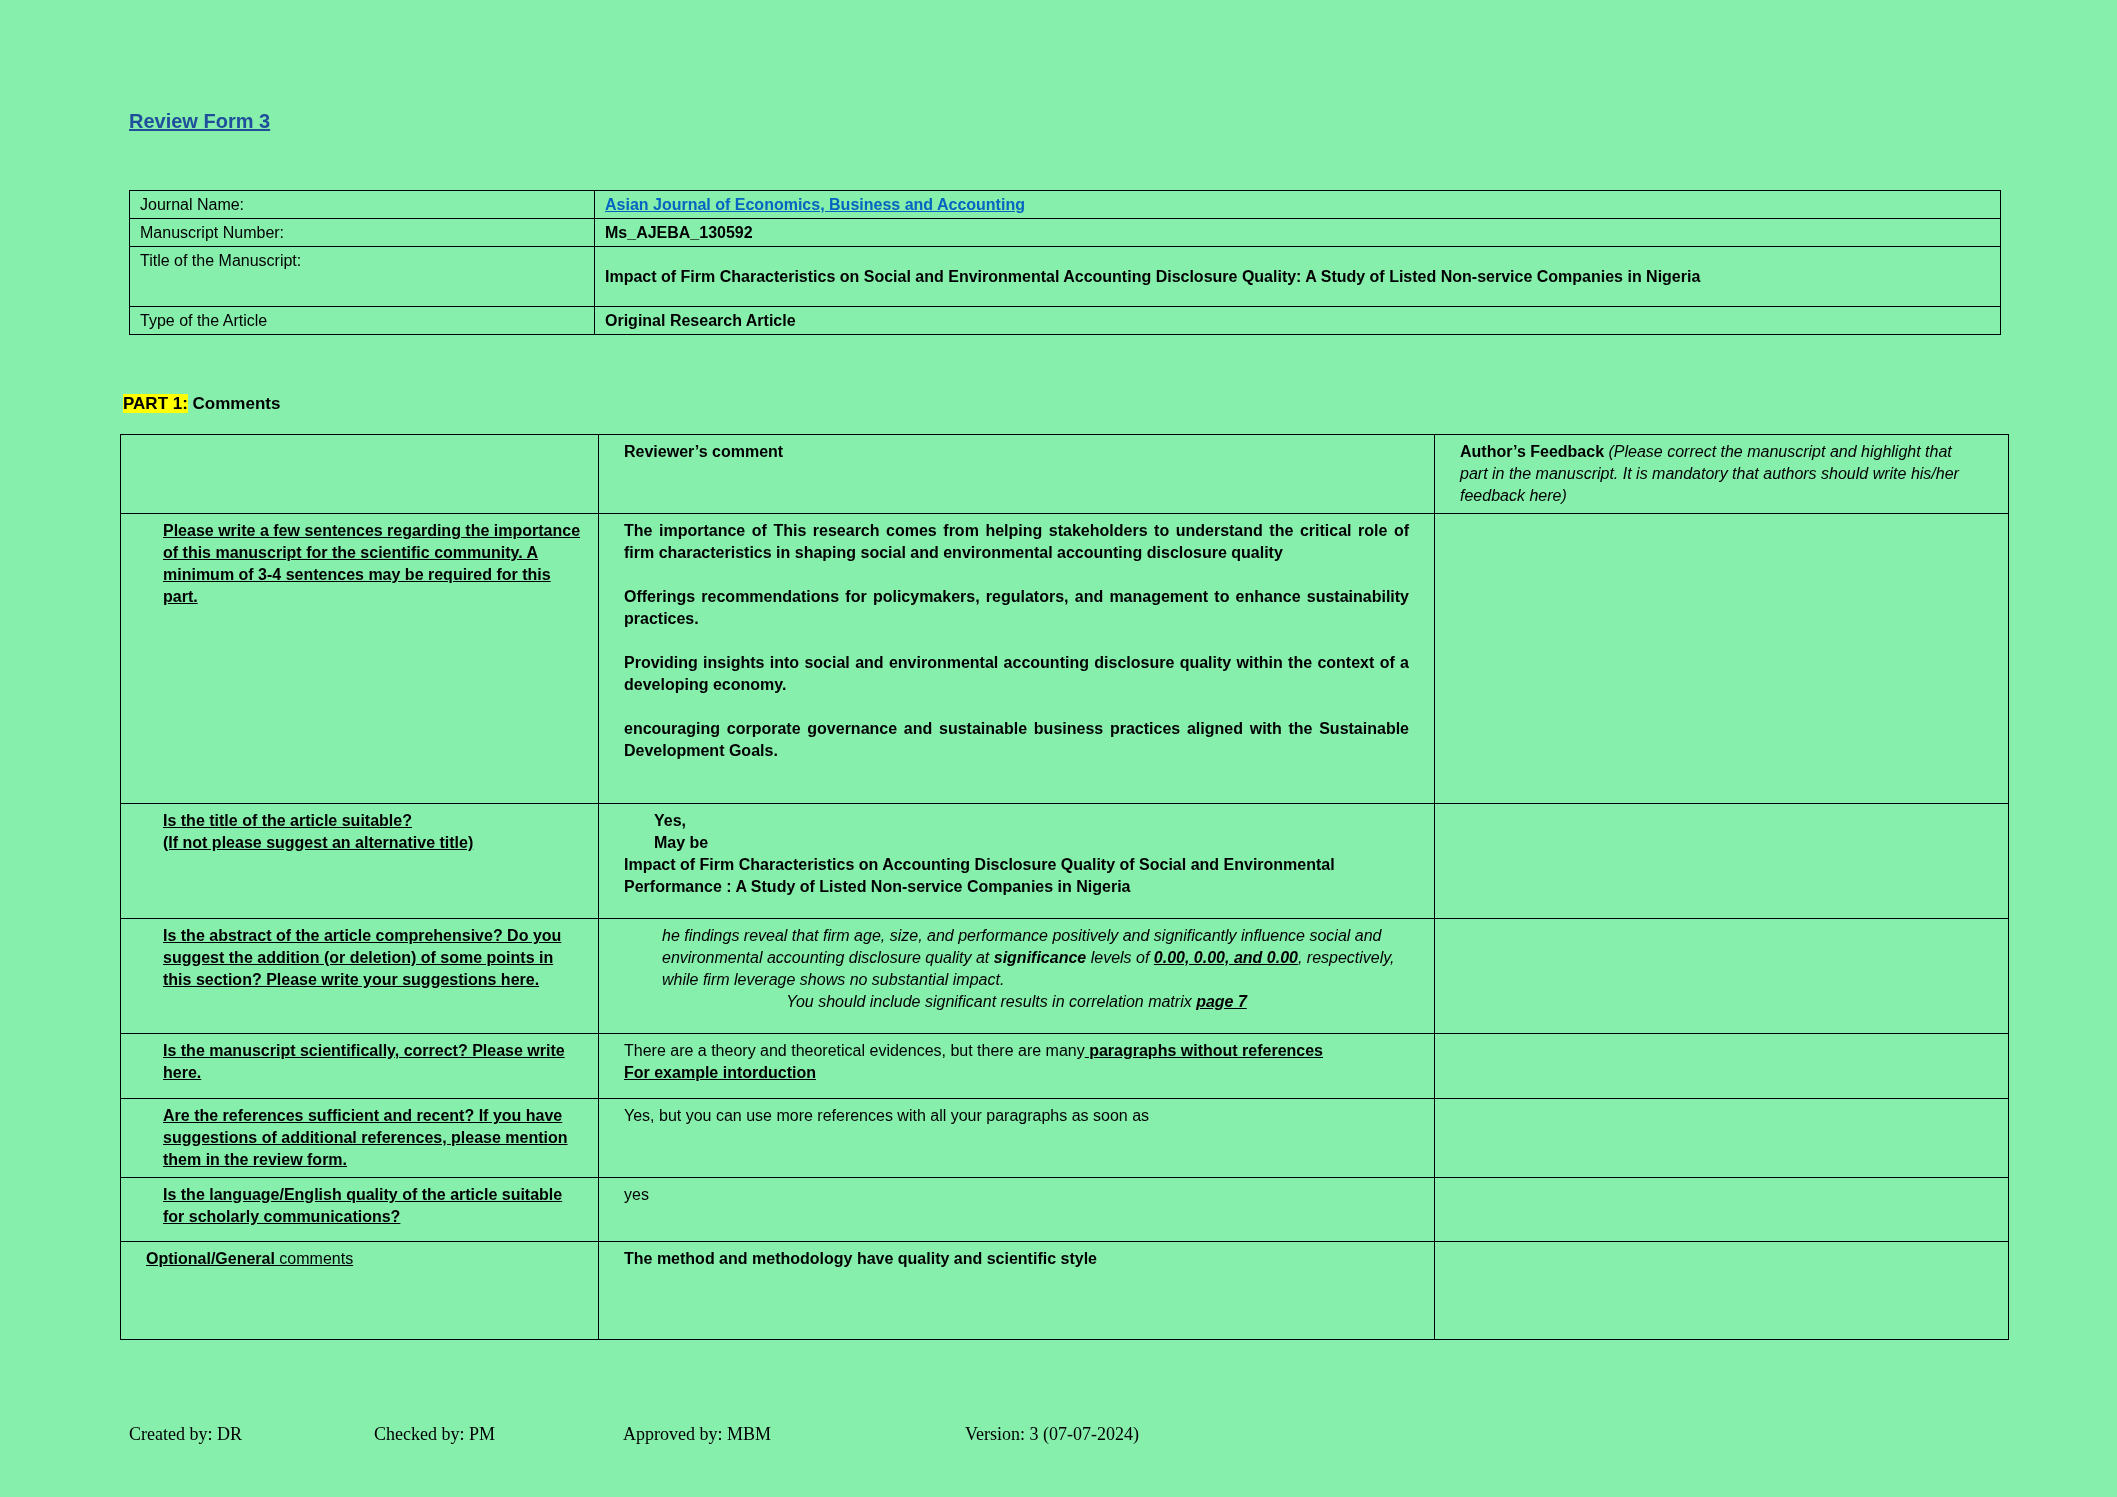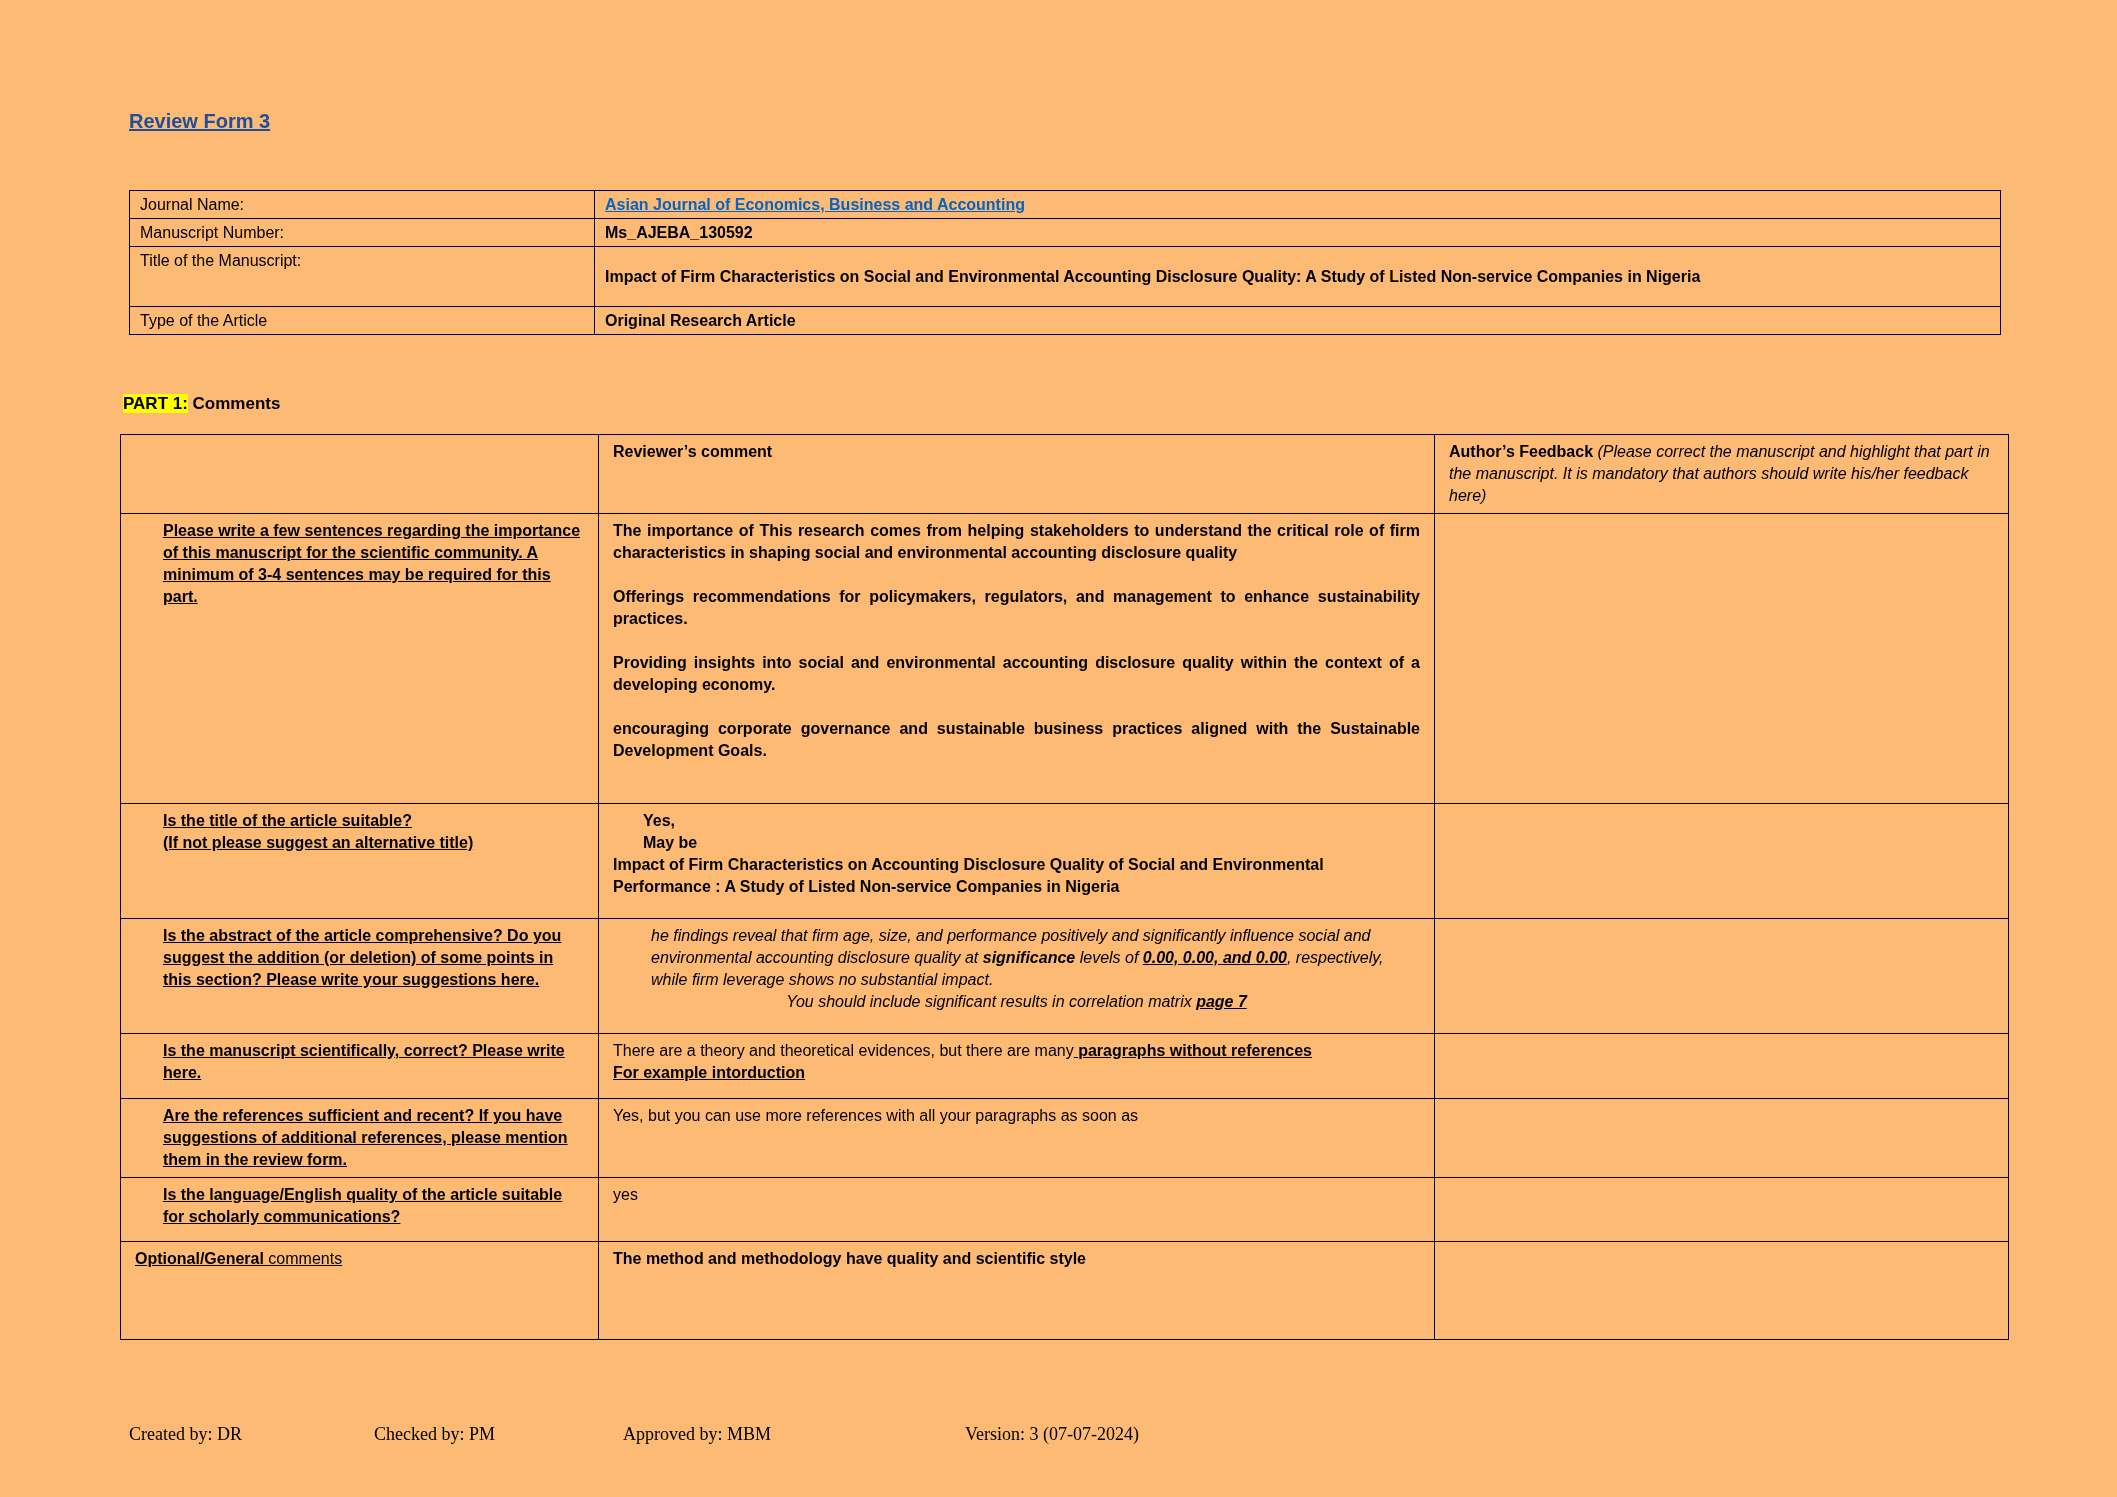--- a/index.html
+++ b/index.html
@@ -1,18 +1,18 @@
 <!DOCTYPE html>
 <html><head>
 <meta charset="utf-8">
 <style>
   * { margin:0; padding:0; box-sizing:border-box; }
   html,body { background:#ffffff; }
   body { font-family:"Liberation Sans", sans-serif; color:#000; }
-  .page { position:relative; width:2117px; height:1497px; background:#fdba74; overflow:hidden; }
+  .page { position:relative; width:2117px; height:1497px; background:#86efac; overflow:hidden; }
 
   .doc-title {
     position:absolute; left:129px; top:110px;
     font-size:20px; font-weight:bold; color:#1F4E9B;
     text-decoration:underline; cursor:pointer;
   }
 
   
   .info-table {
     position:absolute; left:129px; top:190px; width:1872px;
@@ -31,21 +31,21 @@
   .part-heading { position:absolute; left:123px; top:394px; font-size:17px; font-weight:bold; }
   .part-badge { background:#FFFF00; }
 
   
   .ctable {
     position:absolute; left:120px; top:434px; width:1889px;
     border-collapse:collapse; table-layout:fixed;
   }
   .ctable td {
     border:1px solid #000; vertical-align:top;
-    font-size:16px; line-height:22px; padding:6px 14px;
+    font-size:16px; line-height:22px; padding:6px 25px;
   }
   .q-cell { font-weight:bold;text-decoration:underline; }
   .q-indent { padding-left:42px !important; padding-right:14px !important; }
   .rh-64 { height:64px; } .rh-290 { height:290px; } .rh-115 { height:115px; }
   .rh-65 { height:65px; } .rh-83 { height:60px; } .rh-98 { height:98px; }
 
   .bold { font-weight:bold; }
   .normal { font-weight:normal; }
   .italic { font-style:italic; }
   .bu { font-weight:bold; text-decoration:underline; }

